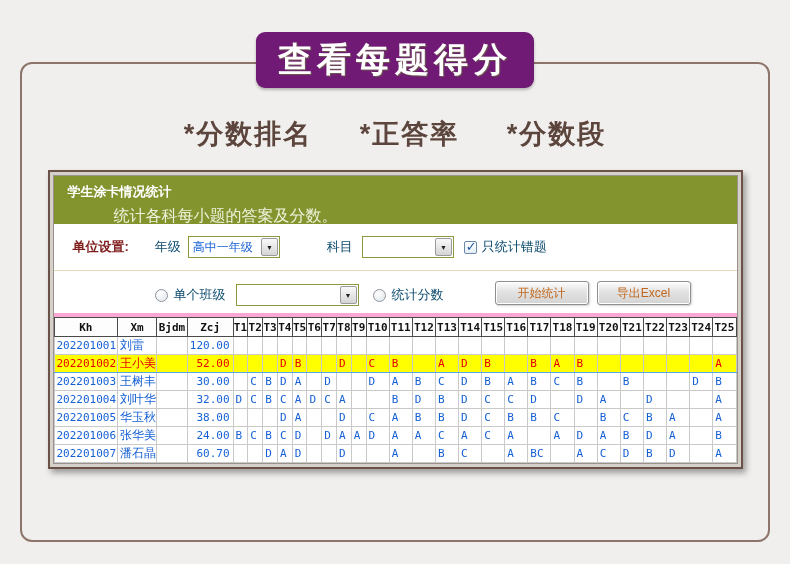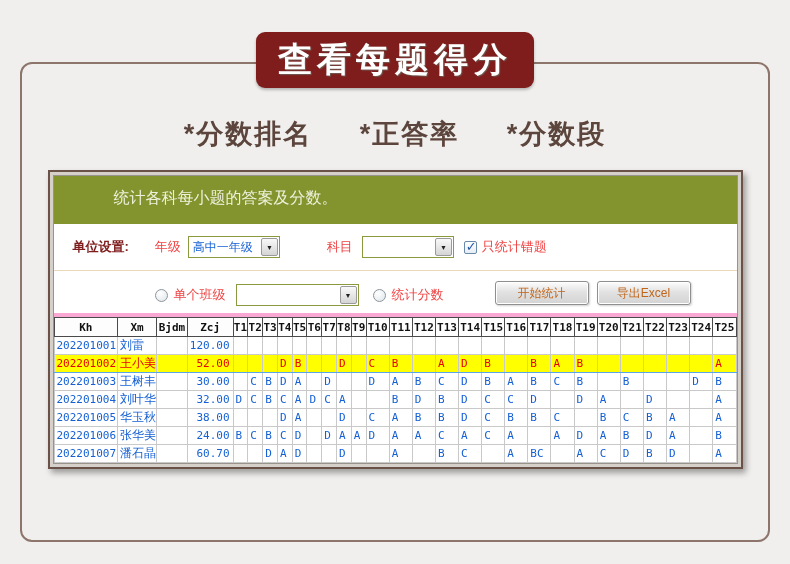--- a/index.html
+++ b/index.html
@@ -3,40 +3,40 @@
 <meta charset="utf-8">
 <style>
   * { margin:0; padding:0; box-sizing:border-box; }
   html,body { width:790px; height:564px; background:#f0efed; overflow:hidden;
               font-family:"Liberation Sans","DejaVu Sans",sans-serif; }
 
   .outer-box { position:relative; margin:62px 0 0 20px; width:750px; height:480px;
                border:2px solid #8d756b; border-radius:12px; }
 
   .banner { position:absolute; top:-32px; left:50%; transform:translateX(-50%);
-            width:278px; height:56px; background:#7f1d1d; border-radius:9px;
+            width:278px; height:56px; background:#701a75; border-radius:9px;
             display:flex; align-items:center; justify-content:center;
             box-shadow:0 2px 3px rgba(0,0,0,.25); }
   .banner span { color:#ffffff; font-size:34px; font-weight:bold; letter-spacing:5px;
                  text-shadow:1px 1px 1px #6e5a50; }
 
   .tagline { margin-top:52px; text-align:center; color:#5c453c; font-size:27px;
              font-weight:600; letter-spacing:2px; }
   .tagline span { display:inline-block; margin:0 19px; }
 
   .dialog { width:695px; margin:18px auto 0; border:2px solid #6a5248; background:#d5d1ca;
             padding:3px; box-shadow:3px 4px 6px rgba(0,0,0,.35); }
   .dialog-inner { border:1px solid #98948c; background:#ffffff; overflow:hidden; }
 
   .dlg-header { height:48px; background:#83932e; padding:7px 0 0 14px; }
   .dlg-title { color:#ffffff; font-size:13px; font-weight:bold; }
   .dlg-subtitle { color:#eef1da; font-size:16px; margin:5px 0 0 46px; }
 
   .sec-label { color:#7f1d1d; font-size:13px; font-weight:bold; }
-  .lbl { color:#ef4444; font-size:13px; }
+  .lbl { color:#0c4a6e; font-size:13px; }
 
   .unit-row { height:47px; display:flex; align-items:center; padding-left:19px;
               border-bottom:1px solid #ead9bd; }
 
   .dd { border:1px solid #8a9a3f; background:#fff; height:22px; display:flex;
         align-items:center; }
   .dd .val { flex:1; color:#1560d4; font-size:12px; padding-left:4px; white-space:nowrap;
              overflow:hidden; }
   .dd .btn { width:17px; height:18px; margin:1px; border:1px solid #9a9a9a; border-radius:2px;
              background:linear-gradient(#f9f9f9,#d5d5d5); display:flex; align-items:center;
@@ -89,20 +89,21 @@
   <div class="tagline">
     <span>*分数排名</span>
     <span>*正答率</span>
     <span>*分数段</span>
   </div>
 
   <div class="dialog">
     <div class="dialog-inner">
 
       <div class="dlg-header">
+        <div class="dlg-title">学生涂卡情况统计</div>
         <div class="dlg-subtitle">统计各科每小题的答案及分数。</div>
       </div>
 
       <div class="unit-row">
         <span class="sec-label">单位设置:</span>
         <span class="lbl" style="margin-left:26px;">年级</span>
         <span class="dd" style="margin-left:7px; width:92px;">
           <span class="val">高中一年级</span>
           <span class="btn">▼</span>
         </span>

